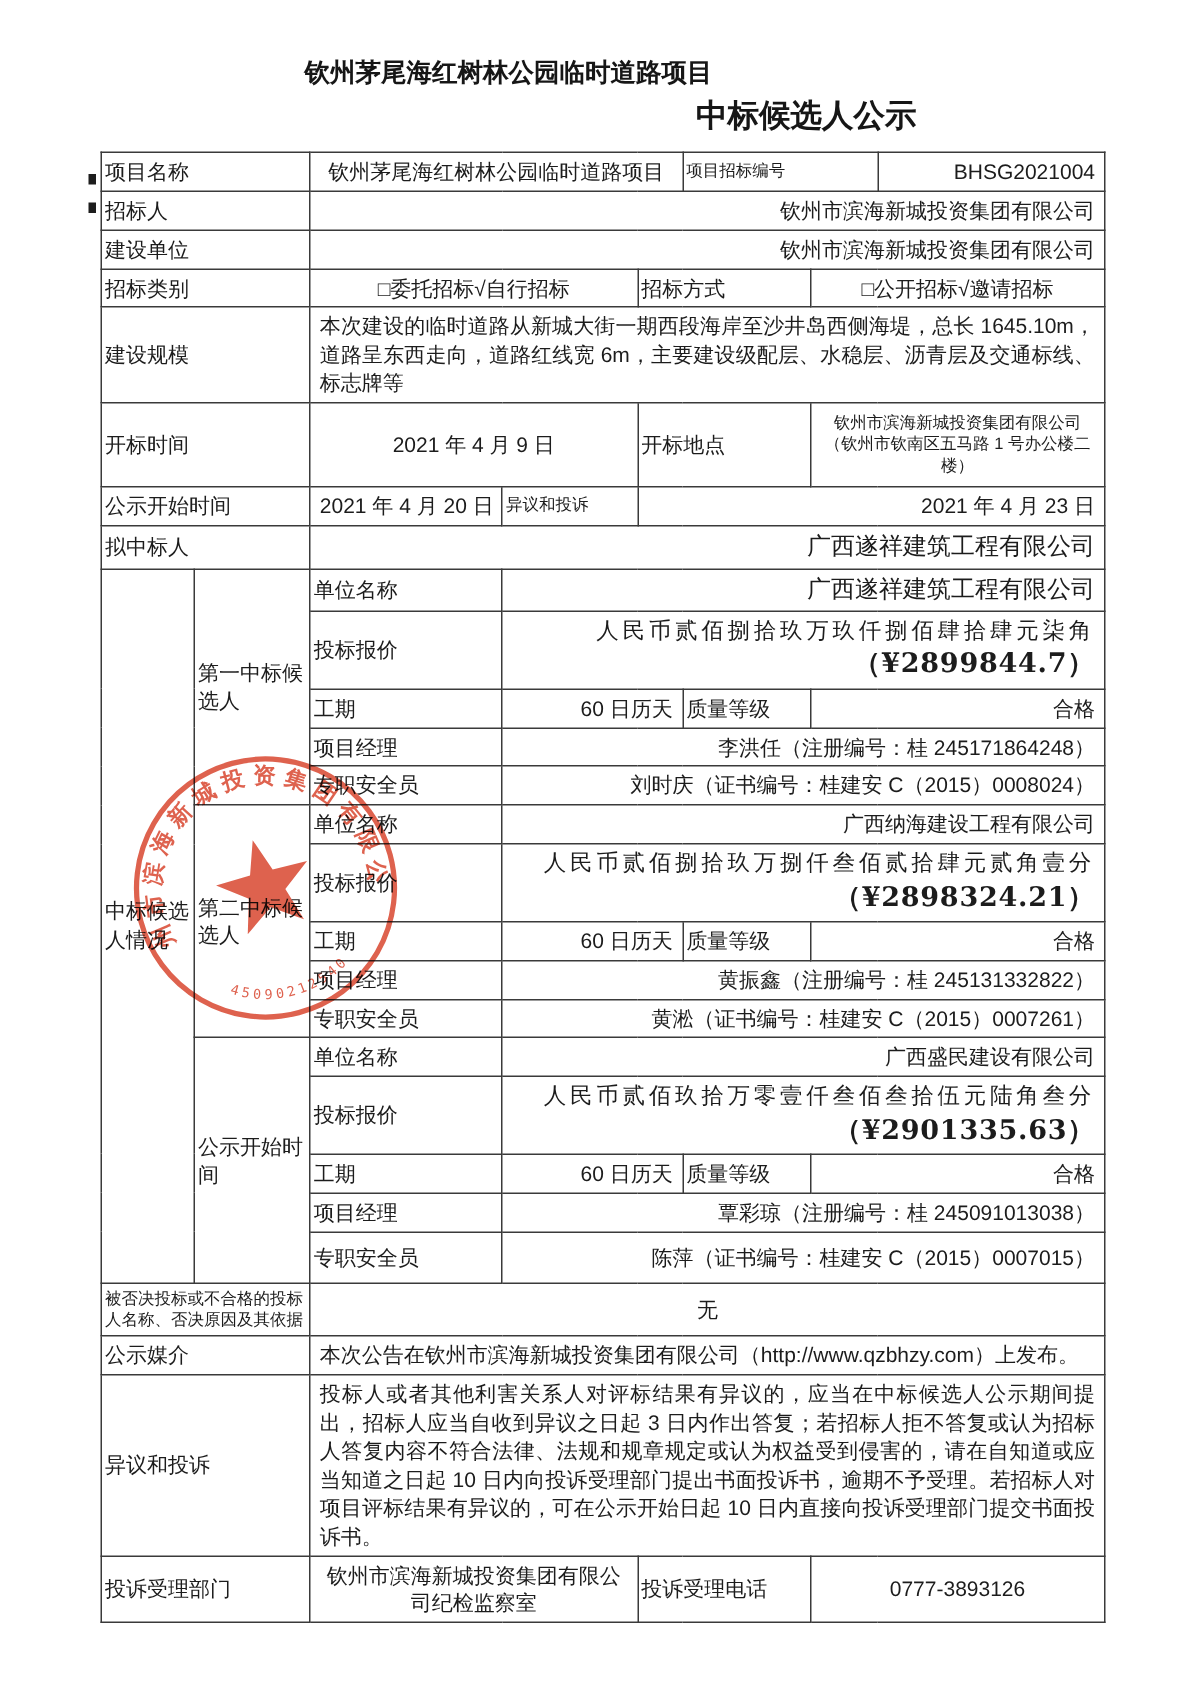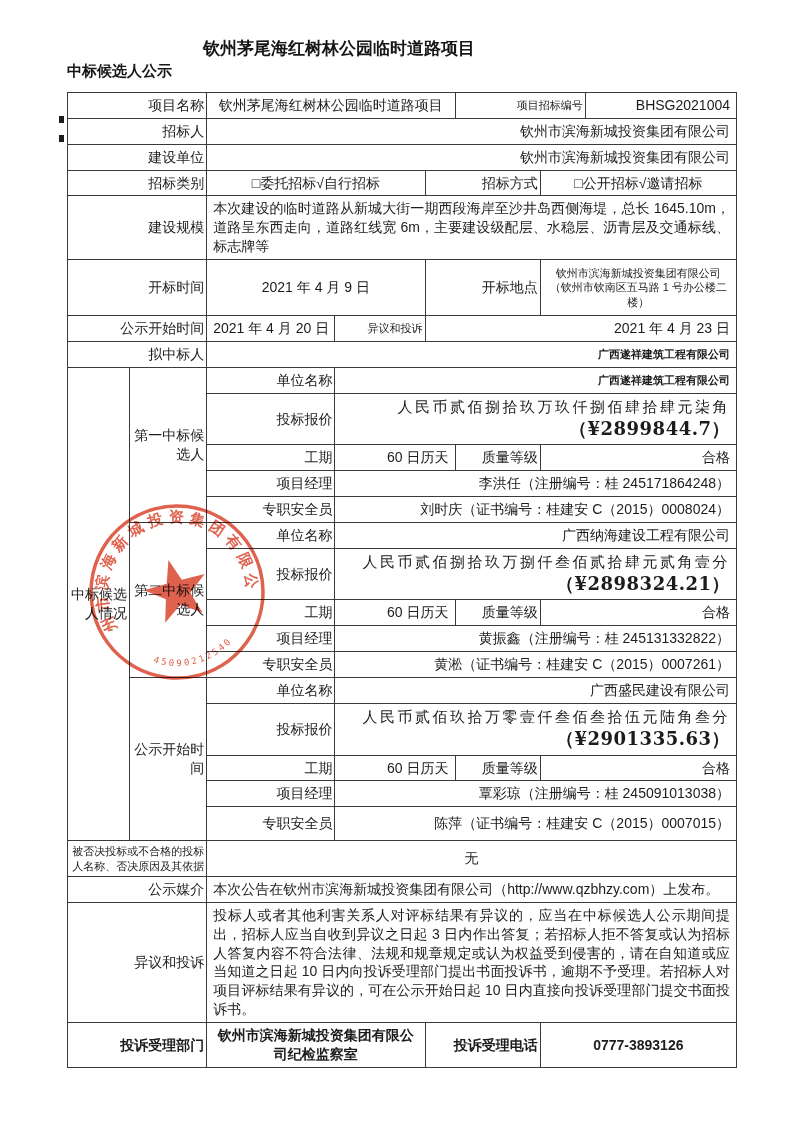--- a/index.html
+++ b/index.html
@@ -1,27 +1,27 @@
 <!DOCTYPE html>
 <html><head>
 <meta charset="utf-8">
 <style>
   html,body{margin:0;padding:0;}
   body{width:800px;height:1132px;background:#ffffff;position:relative;overflow:hidden;
        font-family:"Liberation Sans","DejaVu Sans",sans-serif;color:#1c1c1c;}
   .sheet{position:absolute;left:67px;top:36px;width:544px;}
   .title{ text-align:center;font-weight:bold;font-size:17px;line-height:1.55;color:#161616;}
-  .title2{text-align:left;font-weight:bold;font-size:15px;line-height:1.5;margin-bottom:7px;color:#161616;font-family:Liberation Mono, monospace;}
+  .title2{text-align:right;font-weight:bold;font-size:21px;line-height:1.5;margin-bottom:7px;color:#161616;}
   table{border-collapse:collapse;table-layout:fixed;width:670px;}
   td{border:1px solid #3a3a3a;padding:3px 6px;font-size:14px;line-height:1.35;
      vertical-align:middle;word-break:break-all;}
-  td.lab{text-align:right;padding:3px 2px;margin-left:29px;}
+  td.lab{text-align:left;padding:3px 2px;margin-left:29px;}
   td.val{text-align:right;}
   td.ctr{text-align:center;}
-  td.bold{font-weight:bold;font-size:11px;}
+  td.bold{font-weight:normal;font-size:16px;}
   td.small{font-size:11px;line-height:1.3;}
   td.just{text-align:justify;}
   .price .words{font-weight:normal;font-size:15px;letter-spacing:2.5px;display:block;line-height:1.35;}
   .price .num{font-weight:bold;font-size:18px;letter-spacing:0.5px;display:block;font-family:"DejaVu Serif","Liberation Serif",serif;}
   .nowrap{white-space:nowrap;overflow:hidden;}
   
   .stamp{position:absolute;left:82px;top:497px;width:190px;height:190px;
          transform:rotate(-15deg);opacity:0.84;mix-blend-mode:multiply;pointer-events:none;z-index:5;}
   
   .speck{position:absolute;background:#1d1d1d;}
@@ -189,21 +189,21 @@
     <tr>
       <td class="lab" colspan="2">公示媒介</td>
       <td class="val just" colspan="6">本次公告在钦州市滨海新城投资集团有限公司（http://www.qzbhzy.com）上发布。</td>
     </tr>
 
     <tr>
       <td class="lab" colspan="2">异议和投诉</td>
       <td class="val just" colspan="6">投标人或者其他利害关系人对评标结果有异议的，应当在中标候选人公示期间提出，招标人应当自收到异议之日起 3 日内作出答复；若招标人拒不答复或认为招标人答复内容不符合法律、法规和规章规定或认为权益受到侵害的，请在自知道或应当知道之日起 10 日内向投诉受理部门提出书面投诉书，逾期不予受理。若招标人对项目评标结果有异议的，可在公示开始日起 10 日内直接向投诉受理部门提交书面投诉书。</td>
     </tr>
 
-    <tr style="height:40px;font-weight:bold;">
+    <tr style="height:40px;">
       <td class="lab" colspan="2">投诉受理部门</td>
       <td class="ctr" colspan="2">钦州市滨海新城投资集团有限公司纪检监察室</td>
       <td class="lab" colspan="2">投诉受理电话</td>
       <td class="ctr" colspan="2">0777-3893126</td>
     </tr>
   </tbody>
     </table>
 </div>
 
 <div class="stamp">

